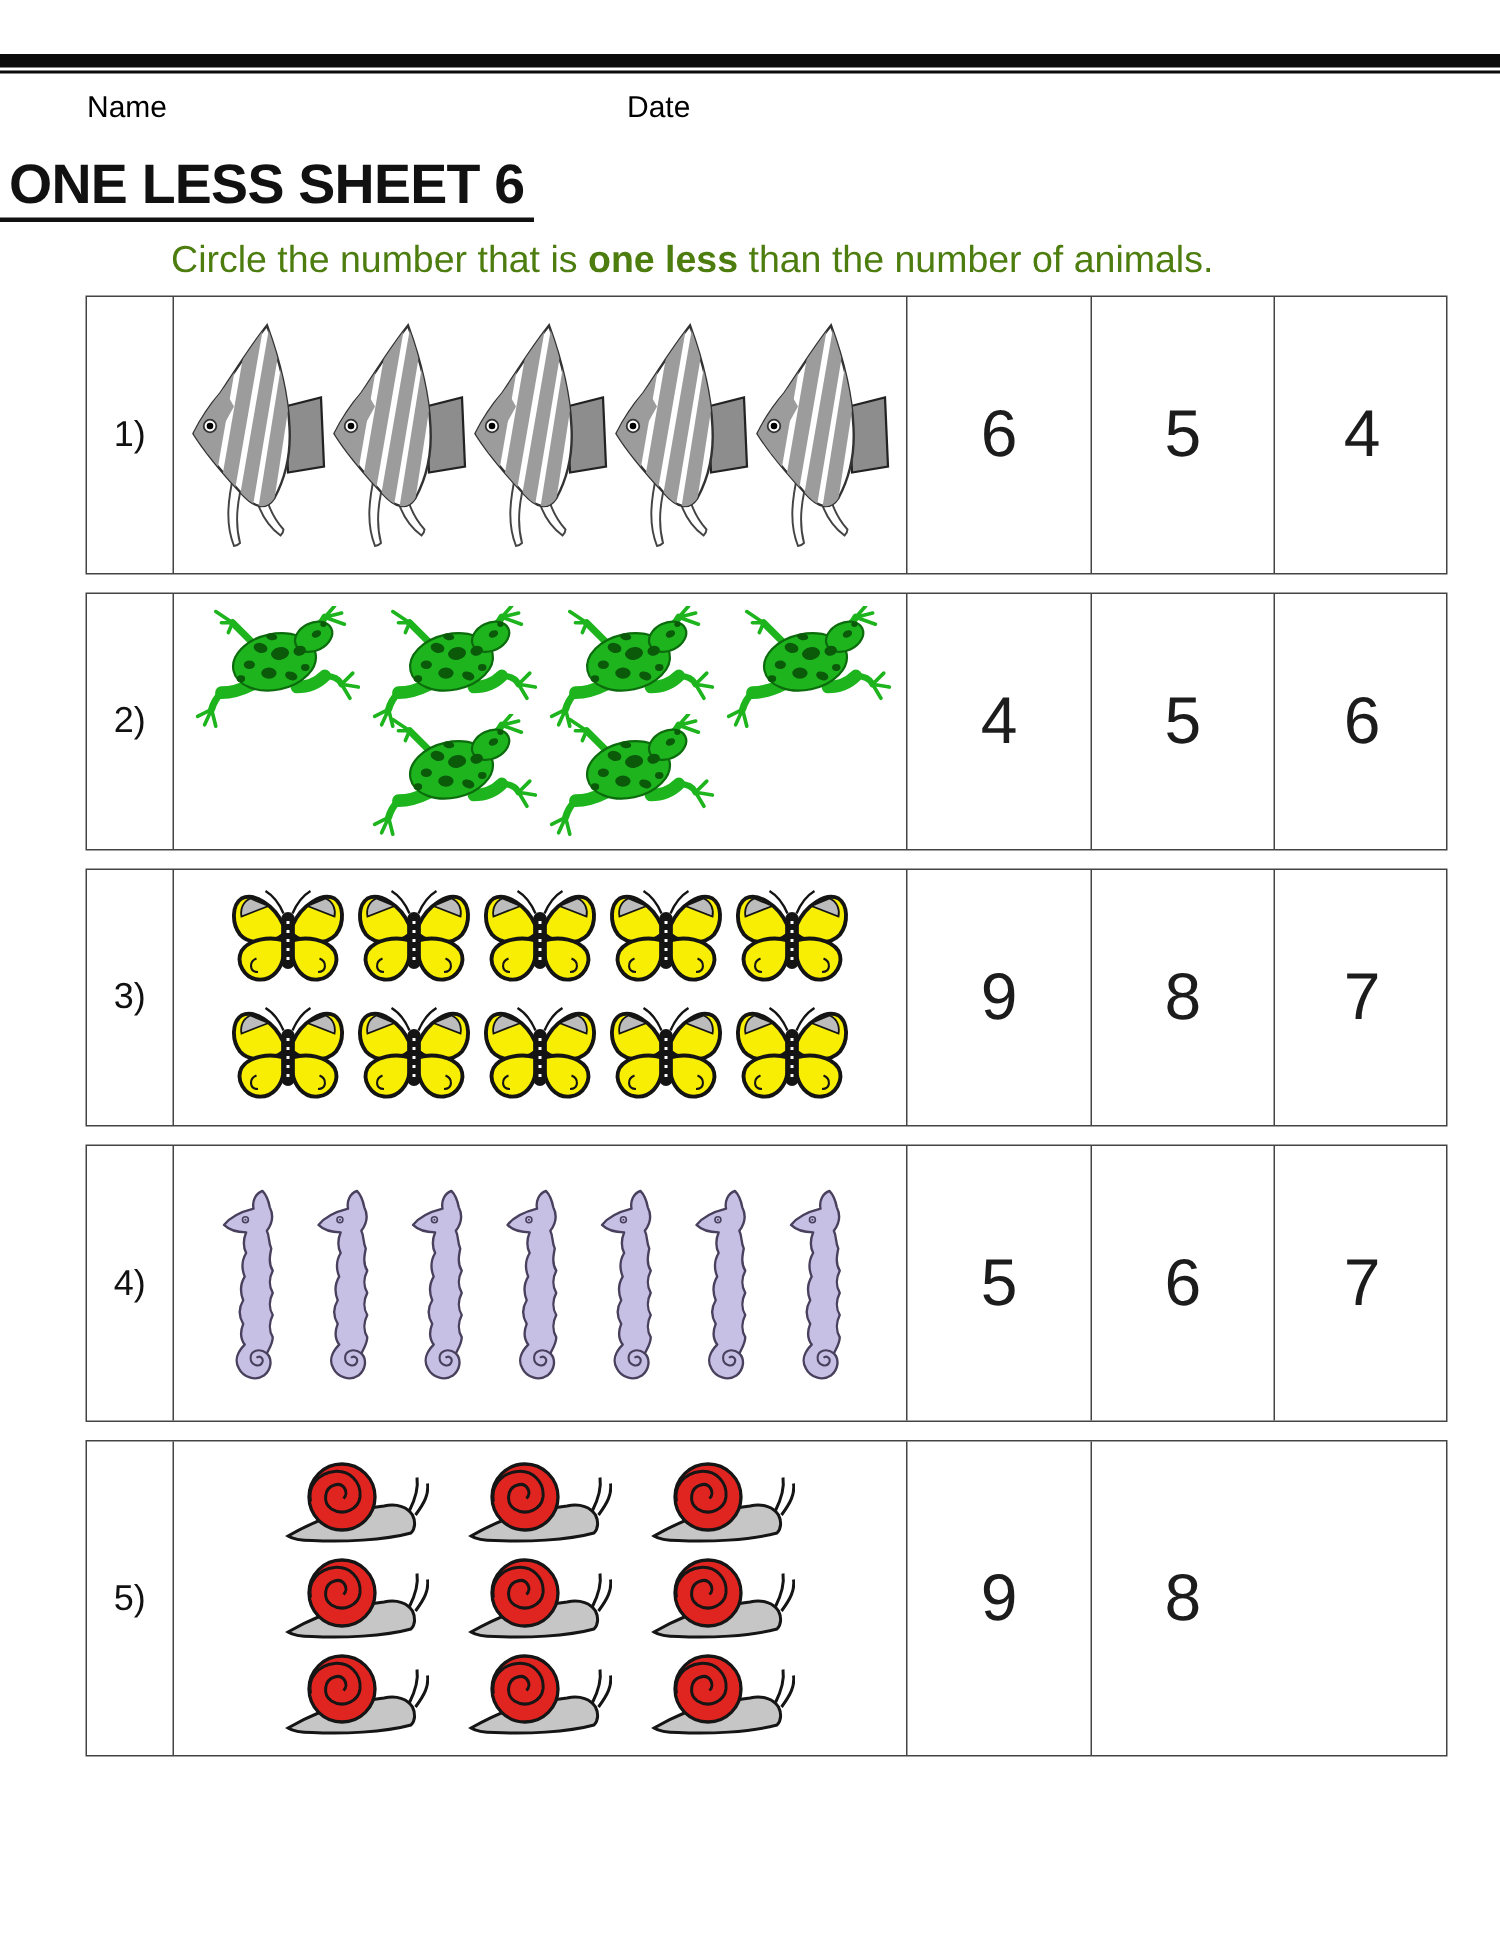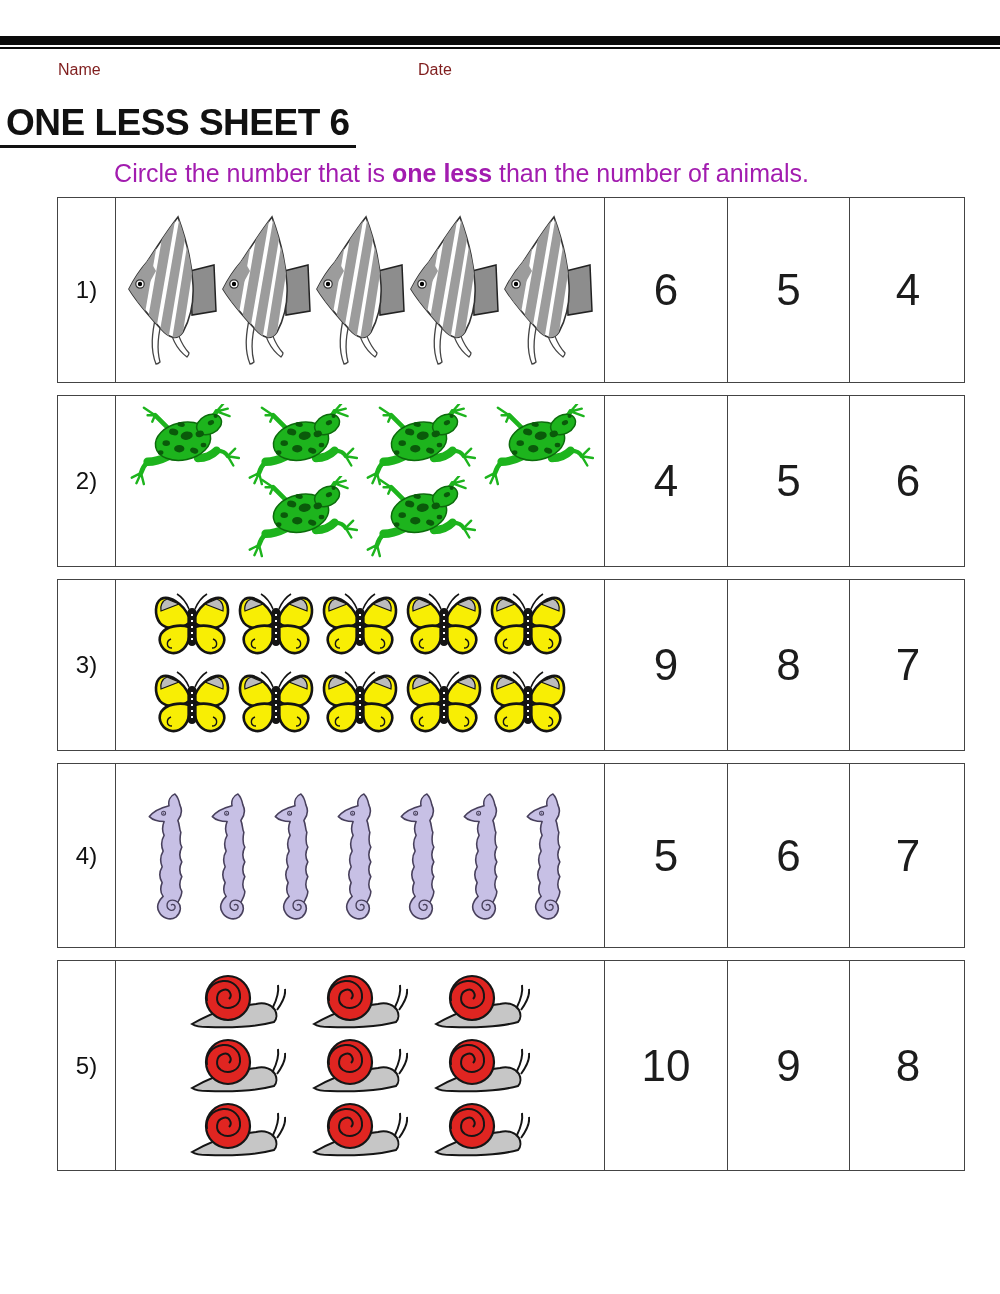--- a/index.html
+++ b/index.html
@@ -2,29 +2,29 @@
 <html style="--ink: #1c1c1c; --table-border: #444444; --fish-stripe: #9c9c9c; --fish-tail: #8d8d8d; --frog-green: #1db41d; --frog-spot: #0a5a0a; --frog-outline: #0c6b0c; --butterfly-yellow: #f8ee04; --butterfly-gray: #bcbcbc; --seahorse-lavender: #c7c0e5; --seahorse-outline: #48405c; --snail-red: #e02521; --snail-gray: #c6c6c6;"><head>
 <meta charset="utf-8">
 <style>
   html,body{margin:0;padding:0;}
   body{
     width:1000px;height:1294px;background:#fff;position:relative;overflow:hidden;
     font-family:"Liberation Sans",sans-serif;color:var(--ink,#1c1c1c);
   }
   .rule-thick{position:absolute;top:36px;left:0;width:1000px;height:9px;background:#0b0b0b;}
   .rule-thin{position:absolute;top:47px;left:0;width:1000px;height:2px;background:#0b0b0b;}
-  .meta-label{position:absolute;top:61px;font-size:16px;color:#7f1d1d;}
+  .meta-label{position:absolute;top:61px;font-size:20px;color:#000000;}
   .name-label{left:58px;}
   .date-label{left:418px;}
   .title-wrap{position:absolute;top:104px;left:0;width:1000px;}
   .title{
     display:inline-block;font-size:37px;font-weight:700;letter-spacing:-0.5px;color:#111;
     border-bottom:3px solid #111;padding:0 6px 2px 6px;line-height:1.05;
   }
-  .instructions{position:absolute;top:159px;left:0;width:923px;text-align:center;font-size:25px;color:#a21caf;}
+  .instructions{position:absolute;top:159px;left:0;width:923px;text-align:center;font-size:25px;color:#4d7c0f;}
   .instructions .bold-seg{font-weight:700;}
   .worksheet{position:absolute;top:197px;left:57px;width:908px;}
   .problem-row{
     display:grid;grid-template-columns:57px 489px 123px 122px 117px;
     border:1.5px solid var(--table-border,#444);margin-bottom:12px;background:#fff;box-sizing:border-box;
   }
   .r0{height:186px;} .r1{height:172px;} .r2{height:172px;} .r3{height:185px;} .r4{height:211px;}
   .cell{display:flex;align-items:center;justify-content:center;min-width:0;}
   .cell + .cell{border-left:1.5px solid var(--table-border,#444);}
   .label-cell{font-size:24px;color:#111;}
@@ -225,21 +225,20 @@
             <use href="#sym-snail"></use>
           </svg>
           <svg class="animal animal-snail" viewBox="0 0 96 58">
             <use href="#sym-snail"></use>
           </svg>
           <svg class="animal animal-snail" viewBox="0 0 96 58">
             <use href="#sym-snail"></use>
           </svg>
         </div>
       </div>
-    <div class="cell option-cell">10</div>
     <div class="cell option-cell">9</div>
     <div class="cell option-cell">8</div>
   </section>
 
 </div>
 
 <svg class="defs-svg" xmlns="http://www.w3.org/2000/svg">
   <defs>
 
     <path id="fish-body-path" d="M3,74 C8,64 14,55 21,47 C31,32 41,16 52,2 C60,24 66,48 67,70 C68,88 64,104 57,117 C51,126 43,123 35,114 C24,102 11,87 3,74 Z"></path>

